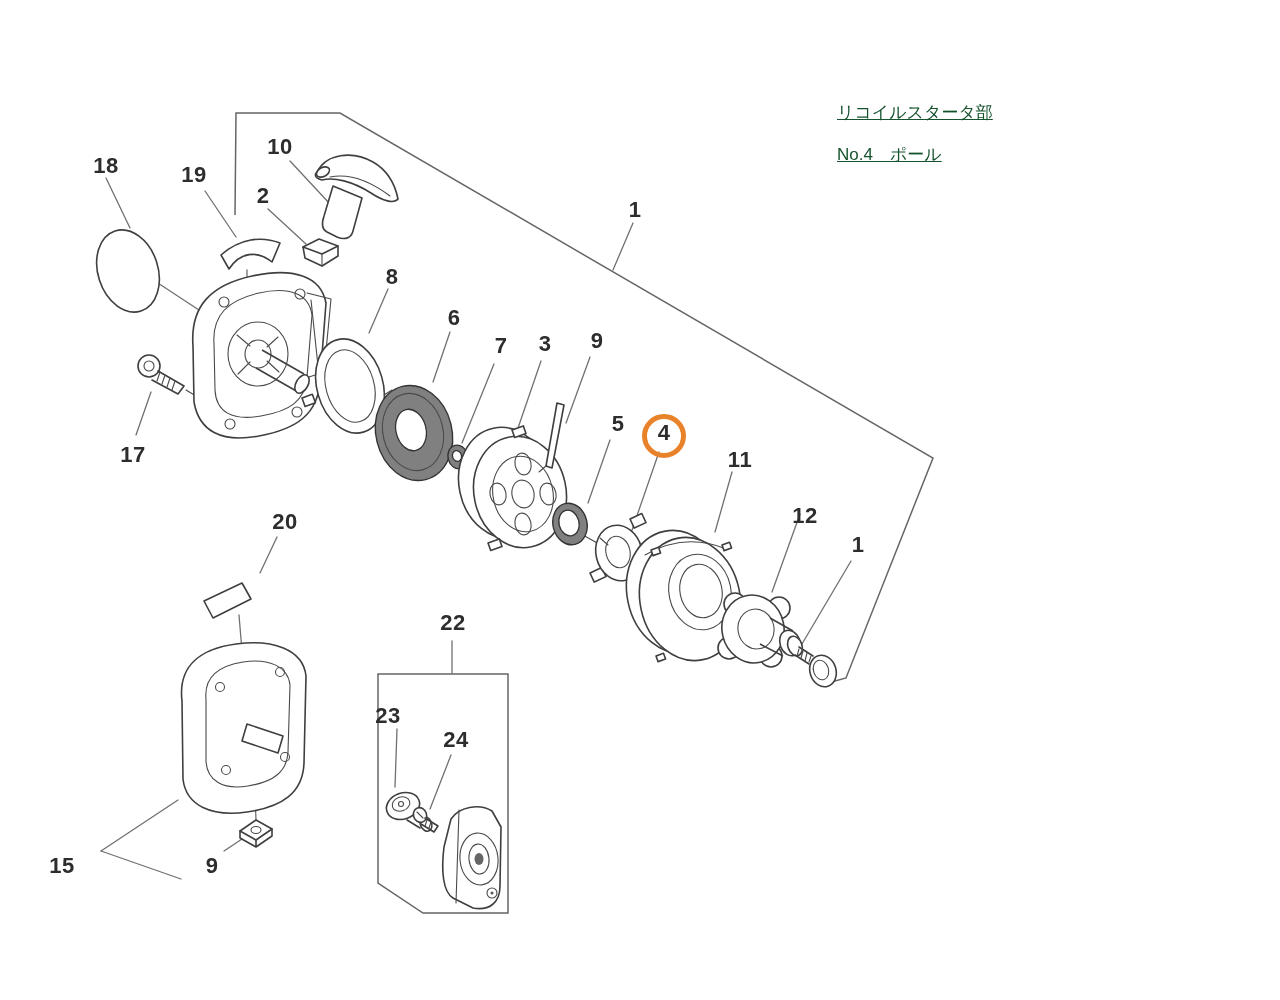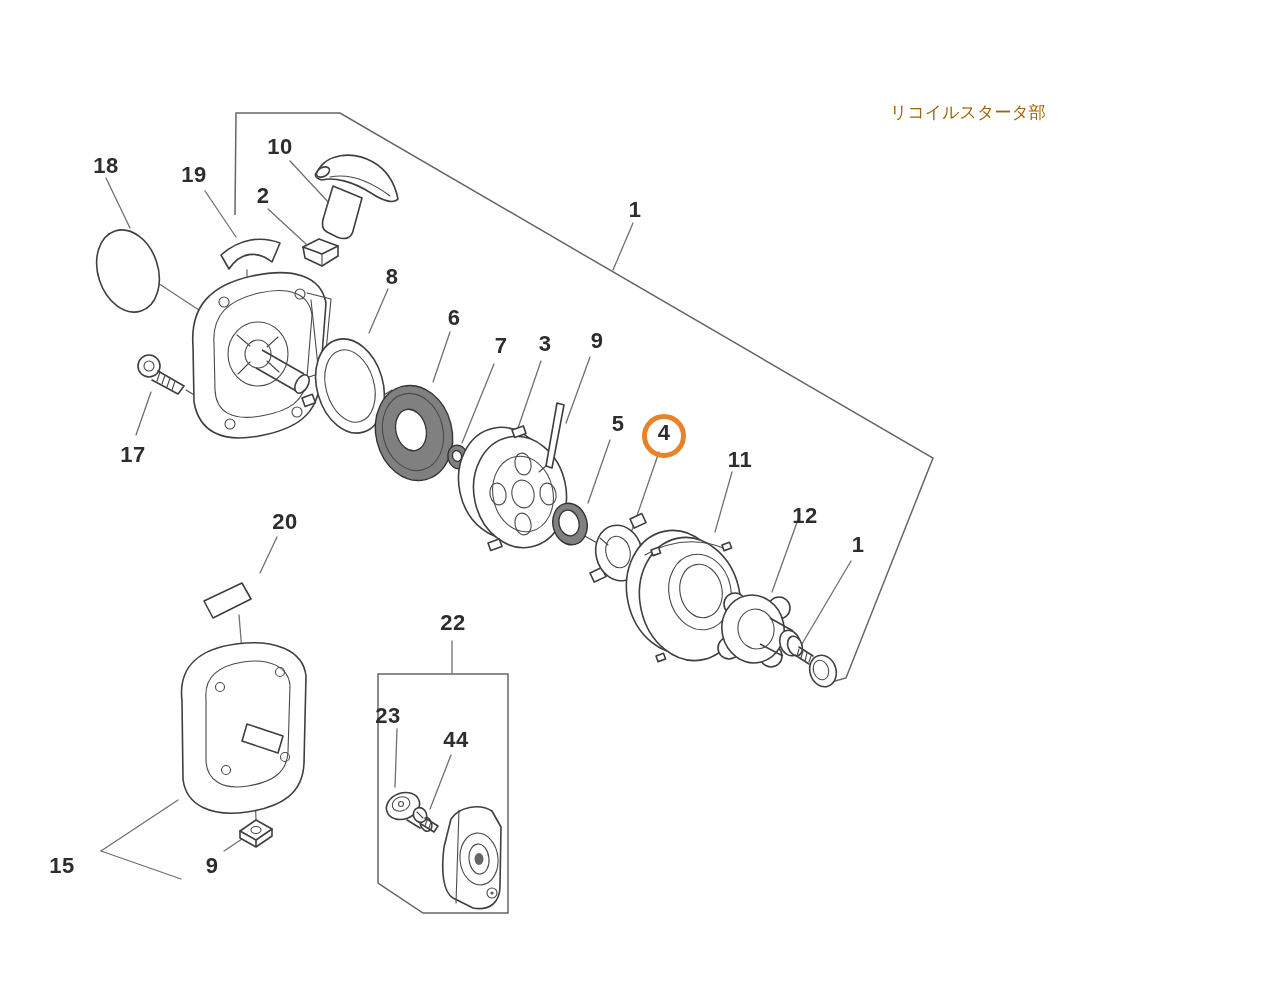--- a/index.html
+++ b/index.html
@@ -14,21 +14,21 @@
   .hole{fill:#ffffff;stroke:#333333;stroke-width:1.3;}
   .ldr{fill:none;stroke:#707070;stroke-width:1.3;stroke-linecap:round;}
   .border{fill:none;stroke:#666666;stroke-width:1.5;stroke-linejoin:miter;}
   
   .plabel{position:absolute;transform:translate(-50%,-50%);font-weight:bold;font-size:22px;
           color:#2d2d2d;letter-spacing:0.5px;white-space:nowrap;z-index:5;}
   
   .highlight-ring{position:absolute;left:642px;top:414px;width:44px;height:44px;border-radius:50%;
           border:5px solid #e8832a;box-sizing:border-box;z-index:4;}
   
-  .title-block{position:absolute;left:890px;top:92px;z-index:5;color:#a16207;font-size:17px;line-height:42px;}
+  .title-block{position:absolute;left:837px;top:92px;z-index:5;color:#14532d;font-size:17px;line-height:42px;text-decoration:underline;}
   .title-block div{white-space:nowrap;}
 </style>
 </head>
 <body>
 
 <div class="stage">
 
   <svg width="1280" height="1000" viewBox="0 0 1280 1000">
 
     <g>
@@ -265,19 +265,20 @@
   <span class="plabel" style="left:805px;top:516px">12</span>
   <span class="plabel" style="left:858px;top:545px">1</span>
   <span class="plabel" style="left:62px;top:866px">15</span>
   <span class="plabel" style="left:212px;top:866px">9</span>
   <span class="plabel" style="left:133px;top:455px">17</span>
   <span class="plabel" style="left:106px;top:166px">18</span>
   <span class="plabel" style="left:194px;top:175px">19</span>
   <span class="plabel" style="left:285px;top:522px">20</span>
   <span class="plabel" style="left:453px;top:623px">22</span>
   <span class="plabel" style="left:388px;top:716px">23</span>
-  <span class="plabel" style="left:456px;top:740px">44</span>
+  <span class="plabel" style="left:456px;top:740px">24</span>
 
   <div class="title-block">
     <div>リコイルスタータ部</div>
+    <div>No.4　ポール</div>
   </div>
 
 </div>
 
 </body></html>

